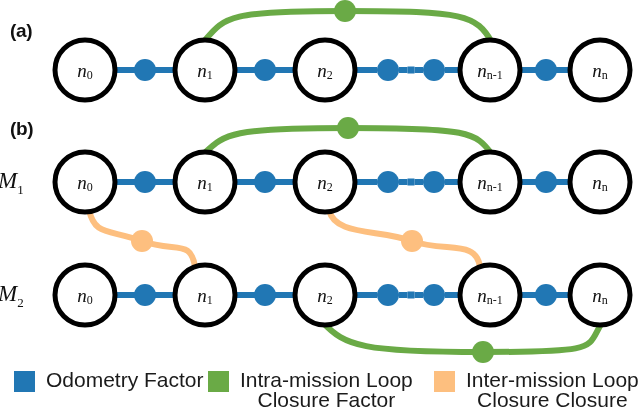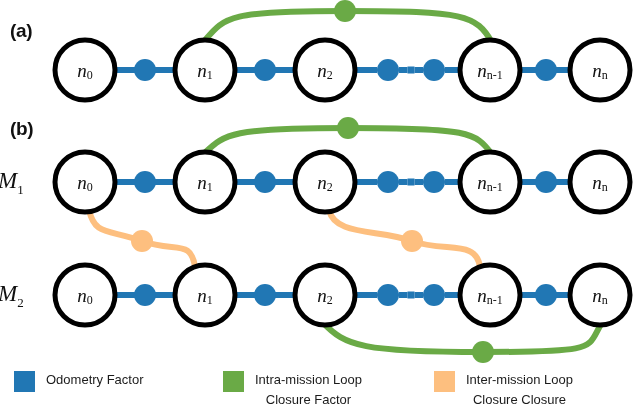--- a/index.html
+++ b/index.html
@@ -18,21 +18,21 @@
   .mission-label{
     position:absolute;font-family:"Liberation Serif", serif;
     font-size:23px;color:#111;font-style:italic;white-space:nowrap;
   }
   .mission-label sub{font-size:13px;font-style:normal;}
 
   .legend{position:absolute;left:0;top:366px;width:640px;height:49px;}
   .legend-item{position:absolute;display:flex;align-items:flex-start;}
   .swatch{width:21px;height:21px;flex:0 0 21px;margin-top:1px;}
   .legend-text{
-    margin-left:11px;font-size:13px;color:#1b1b1b;
+    margin-left:11px;font-size:21px;color:#1b1b1b;
     line-height:20px;white-space:pre-line;
   }
   .legend-text.centered{text-align:center;}
 </style>
 </head>
 <body>
 
 <div id="stage">
 
   <svg id="graph" viewBox="0 0 640 415">
@@ -121,21 +121,21 @@
   <div class="panel-label" style="left:10px;top:118px;">(b)</div>
 
   <div class="mission-label" id="mission-1" style="left:-2px;top:168px;">M<sub>1</sub></div>
   <div class="mission-label" id="mission-2" style="left:-2px;top:281px;">M<sub>2</sub></div>
 
   <div class="legend" id="legend">
       <div class="legend-item" style="left: 14px; top: 4px;">
         <span class="swatch" style="background: rgb(33, 119, 180);"></span>
         <span class="legend-text">Odometry Factor</span>
       </div>
-      <div class="legend-item" style="left: 223px; top: 4px;">
+      <div class="legend-item" style="left: 208px; top: 4px;">
         <span class="swatch" style="background: rgb(106, 170, 70);"></span>
         <span class="legend-text centered">Intra-mission Loop
 Closure Factor</span>
       </div>
       <div class="legend-item" style="left: 434px; top: 4px;">
         <span class="swatch" style="background: rgb(253, 191, 127);"></span>
         <span class="legend-text centered">Inter-mission Loop
 Closure Closure</span>
       </div>
     </div>

